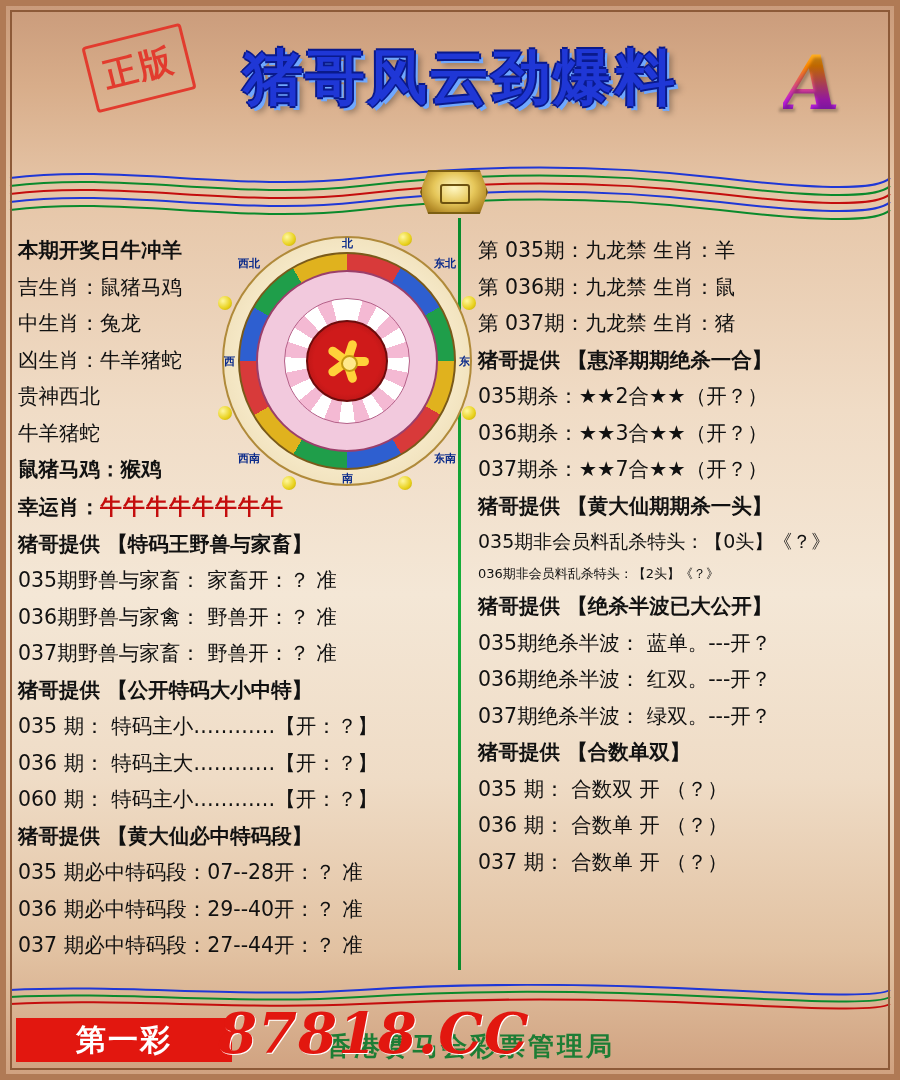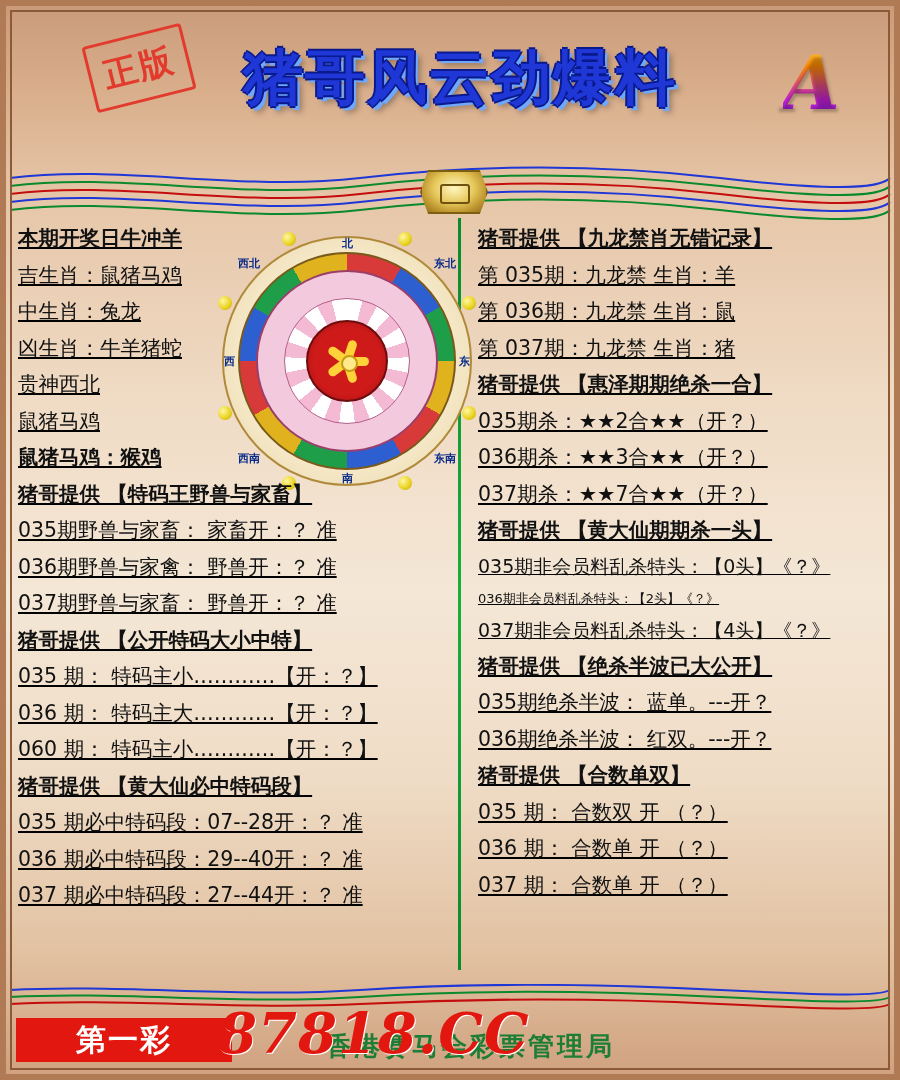--- a/index.html
+++ b/index.html
@@ -46,21 +46,21 @@
   .medal{
     position:absolute;left:420px;top:170px;width:64px;height:40px;
     background:radial-gradient(ellipse at 50% 40%,#fff7c2 0%,#e6c75a 45%,#b9912c 75%,#8d6a18 100%);
     border:2px solid #7d5f12;border-radius:6px;
     clip-path:polygon(12% 0,88% 0,100% 50%,88% 100%,12% 100%,0 50%);
   }
   .medal:after{content:"";position:absolute;left:18px;top:12px;width:26px;height:16px;border:2px solid #6d5210;border-radius:3px;}
 
   
   .main{position:absolute;top:228px;left:0;width:900px;height:760px;}
-  .col{position:absolute;top:0;text-decoration:underline;}
+  .col{position:absolute;top:12px;}
   .col-left{left:18px;width:430px;}
   .col-right{left:478px;width:408px;}
   .divider{position:absolute;left:458px;top:-10px;width:3px;height:752px;background:linear-gradient(180deg,#0a8a2c,#16b03a,#0a8a2c);}
 
   .line{font-size:20.5px;line-height:1.0;color:#111;margin:0 0 16px 0;white-space:nowrap;font-family:"DejaVu Sans",sans-serif;}
   .line.b{font-weight:bold;}
   .hdr{font-weight:bold;font-size:20.5px;color:#111;}
 
   
   .lucky{font-size:22px;font-weight:bold;color:#c40d0d;letter-spacing:1px;}
@@ -153,59 +153,61 @@
     <span class="ydot" style="left:60px;bottom:-4px;"></span>
     <span class="ydot" style="right:60px;bottom:-4px;"></span>
   </div>
 
   <div class="col col-left">
     <div class="line b">本期开奖日牛冲羊</div>
     <div class="line">吉生肖：鼠猪马鸡</div>
     <div class="line">中生肖：兔龙</div>
     <div class="line">凶生肖：牛羊猪蛇</div>
     <div class="line">贵神西北</div>
-    <div class="line">鼠猪马鸡</div>
+    <div class="line">牛羊猪蛇</div>
     <div class="line b">鼠猪马鸡：猴鸡</div>
 
+    <div class="line">
+      <span class="hdr">幸运肖：</span><span class="lucky">牛牛牛牛牛牛牛牛</span>
+    </div>
 
     <div class="line hdr">猪哥提供 【特码王野兽与家畜】</div>
     <div class="line">035期野兽与家畜：  家畜开：？ 准</div>
     <div class="line">036期野兽与家禽：  野兽开：？ 准</div>
     <div class="line">037期野兽与家畜：  野兽开：？ 准</div>
 
     <div class="line hdr">猪哥提供 【公开特码大小中特】</div>
     <div class="line">035 期：  特码主小…………【开：？】</div>
     <div class="line">036 期：  特码主大…………【开：？】</div>
     <div class="line">060 期：  特码主小…………【开：？】</div>
 
     <div class="line hdr">猪哥提供 【黄大仙必中特码段】</div>
     <div class="line">035 期必中特码段：07--28开：？ 准</div>
     <div class="line">036 期必中特码段：29--40开：？ 准</div>
     <div class="line">037 期必中特码段：27--44开：？ 准</div>
   </div>
 
   <div class="col col-right">
-    <div class="line hdr">猪哥提供 【九龙禁肖无错记录】</div>
     <div class="line">第 035期：九龙禁 生肖：羊</div>
     <div class="line">第 036期：九龙禁 生肖：鼠</div>
     <div class="line">第 037期：九龙禁 生肖：猪</div>
 
     <div class="line hdr">猪哥提供 【惠泽期期绝杀一合】</div>
     <div class="line">035期杀：★★2合★★（开？）</div>
     <div class="line">036期杀：★★3合★★（开？）</div>
     <div class="line">037期杀：★★7合★★（开？）</div>
 
     <div class="line hdr">猪哥提供 【黄大仙期期杀一头】</div>
     <div class="line" style="font-size:19px">035期非会员料乱杀特头：【0头】《？》</div>
     <div class="line" style="font-size:13px">036期非会员料乱杀特头：【2头】《？》</div>
-    <div class="line" style="font-size:19px">037期非会员料乱杀特头：【4头】《？》</div>
 
     <div class="line hdr">猪哥提供 【绝杀半波已大公开】</div>
     <div class="line">035期绝杀半波：  蓝单。---开？</div>
     <div class="line">036期绝杀半波：  红双。---开？</div>
+    <div class="line">037期绝杀半波：  绿双。---开？</div>
 
     <div class="line hdr">猪哥提供 【合数单双】</div>
     <div class="line">035 期：  合数双  开 （？）</div>
     <div class="line">036 期：  合数单  开 （？）</div>
     <div class="line">037 期：  合数单  开 （？）</div>
   </div>
 </div>
 
 <div class="footer">
   <svg class="fwave" viewBox="0 0 900 26" preserveAspectRatio="none">

